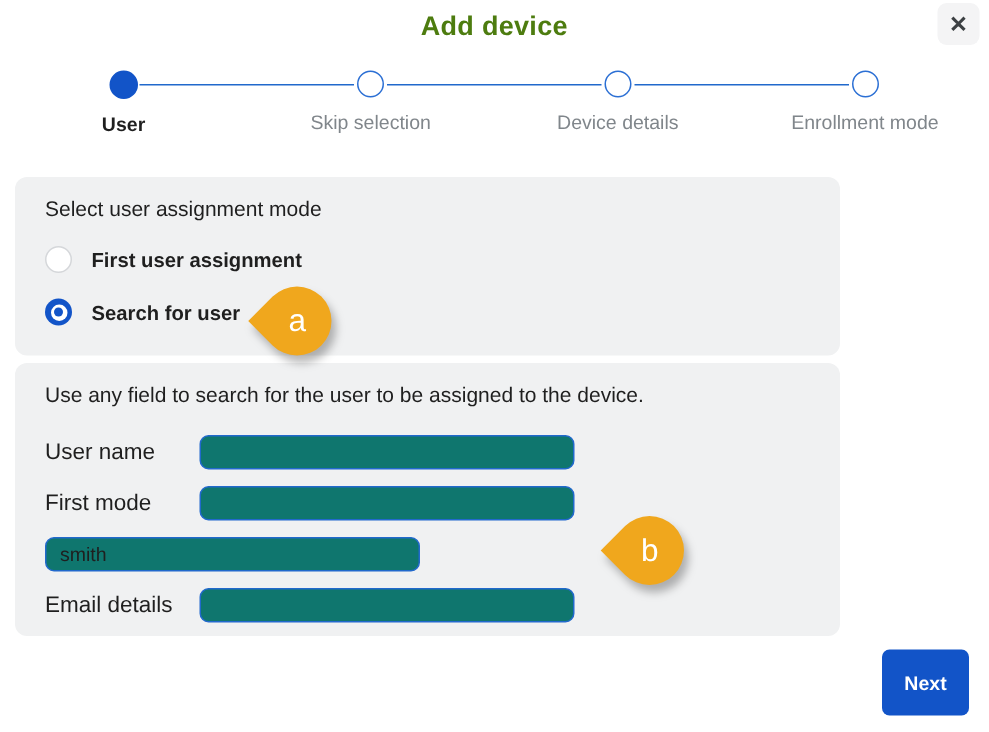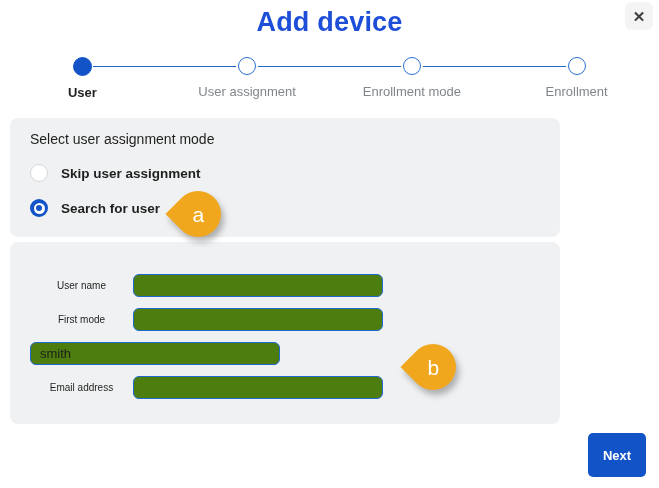--- a/index.html
+++ b/index.html
@@ -1,21 +1,21 @@
 <!DOCTYPE html>
 <html><head>
 <meta charset="utf-8">
 <style>
   * { margin:0; padding:0; box-sizing:border-box; }
   html,body { background:#fff; }
   body { font-family:"Liberation Sans", sans-serif; }
   .page { position:relative; width:659px; height:488px; background:#fff; overflow:hidden; }
 
   
-  .title { text-align:center; padding-top:7px; font-size:27px; font-weight:700; color:#1d4ed8; letter-spacing:.2px; }
+  .title { text-align:center; padding-top:7px; font-size:18px; font-weight:700; color:#4d7c0f; letter-spacing:.2px; }
   .close-btn { position:absolute; top:2px; right:6px; width:28px; height:28px; background:#f4f4f5; border:none; border-radius:6px; display:flex; align-items:center; justify-content:center; cursor:pointer; }
   .close-btn span { font-size:15px; font-weight:700; color:#3c4043; line-height:1; }
 
   
   .stepper { display:flex; margin-top:19px; }
   .step { flex:1; position:relative; display:flex; flex-direction:column; align-items:center; }
   .step + .step::before { content:""; position:absolute; top:8.5px; right:calc(50% + 11px); width:calc(100% - 22px); height:1.5px; background:#2169cc; }
   .step .dot { position:relative; z-index:2; width:18px; height:18px; border-radius:50%; background:#fff; border:1.5px solid #2b6fd4; }
   .step.active .dot { background:#1254c8; border-color:#1254c8; width:19px; height:19px; }
   .step .lbl { margin-top:9px; font-size:13px; color:#80868b; white-space:nowrap; }
@@ -33,22 +33,22 @@
   .radio { width:18px; height:18px; border-radius:50%; flex:none; }
   .radio.off { background:#fff; border:1px solid #d5d7da; }
   .radio.on { background:#1254c8; display:flex; align-items:center; justify-content:center; }
   .radio.on .ring { width:11px; height:11px; border-radius:50%; background:#fff; display:flex; align-items:center; justify-content:center; }
   .radio.on .ring .dot2 { width:6px; height:6px; border-radius:50%; background:#1254c8; }
   .radio-label { font-size:13.5px; font-weight:600; color:#1f1f1f; }
 
   
   .form { margin-top:19px; }
   .form-row { display:flex; align-items:center; margin-bottom:11px; height:23px; }
-  .form-row label { width:103px; font-size:10px; font-weight:500; color:#1f1f1f;text-align:center; }
-  .form-row input { width:250px; height:23px; border:1.4px solid #2169cc; border-radius:6px; background:#4d7c0f; padding:0 9px; font-size:13px; color:#1f1f1f; font-family:"Liberation Sans", sans-serif; outline:none; }
+  .form-row label { width:103px; font-size:15px; font-weight:500; color:#1f1f1f; }
+  .form-row input { width:250px; height:23px; border:1.4px solid #2169cc; border-radius:6px; background:#0f766e; padding:0 9px; font-size:13px; color:#1f1f1f; font-family:"Liberation Sans", sans-serif; outline:none; }
 
   
   .callout { position:absolute; z-index:5; filter:drop-shadow(3px 5px 3px rgba(0,0,0,.28)); }
   .callout .drop { width:46px; height:46px; background:#f0a71d; border-radius:0 50% 50% 50%; transform:rotate(-45deg); display:flex; align-items:center; justify-content:center; }
   .callout .drop span { transform:rotate(45deg); color:#fff; font-size:21px; line-height:1; }
   .callout-a { left:175px; top:191px; }
   .callout-b { left:410px; top:344px; }
 
   
   .next-btn { position:absolute; right:13px; bottom:11px; width:58px; height:44px; background:#1254c8; color:#fff; border:none; border-radius:5px; font-size:13px; font-weight:700; font-family:"Liberation Sans", sans-serif; cursor:pointer; }
@@ -64,63 +64,64 @@
 
   <div class="title">Add device</div>
 
   <div class="stepper">
     <div class="step active">
       <div class="dot"></div>
       <div class="lbl">User</div>
     </div>
     <div class="step">
       <div class="dot"></div>
-      <div class="lbl">User assignment</div>
+      <div class="lbl">Skip selection</div>
+    </div>
+    <div class="step">
+      <div class="dot"></div>
+      <div class="lbl">Device details</div>
     </div>
     <div class="step">
       <div class="dot"></div>
       <div class="lbl">Enrollment mode</div>
-    </div>
-    <div class="step">
-      <div class="dot"></div>
-      <div class="lbl">Enrollment</div>
     </div>
   </div>
 
   <div class="panel panel-1">
     <div class="panel-heading">Select user assignment mode</div>
     <div class="radio-row">
       <div class="radio off"></div>
-      <div class="radio-label">Skip user assignment</div>
+      <div class="radio-label">First user assignment</div>
     </div>
     <div class="radio-row">
       <div class="radio on">
           <div class="ring">
             <div class="dot2"></div>
           </div>
         </div>
       <div class="radio-label">Search for user</div>
     </div>
   </div>
 
   <div class="panel panel-2">
+    <div class="panel-heading">Use any field to search for the user to be assigned to the device.</div>
     <div class="form">
       <div class="form-row">
         <label>User name</label>
         <input type="text" value="" style="">
       </div>
       <div class="form-row">
         <label>First mode</label>
         <input type="text" value="" style="">
       </div>
       <div class="form-row">
         <input type="text" value="smith" style="">
       </div>
       <div class="form-row">
-        <label>Email address</label>
+        <label>Email details</label>
         <input type="text" value="" style="">
       </div>
     </div>
   </div>
 
   <div class="callout callout-a">
     <div class="drop">
       <span>a</span>
     </div>
   </div>

